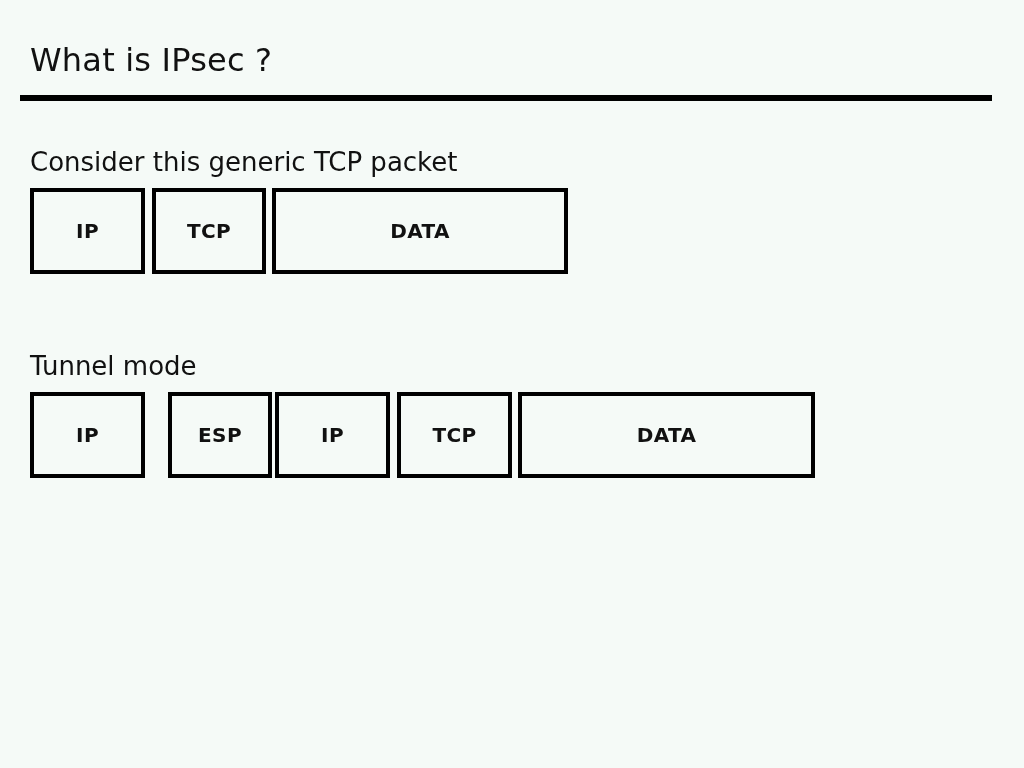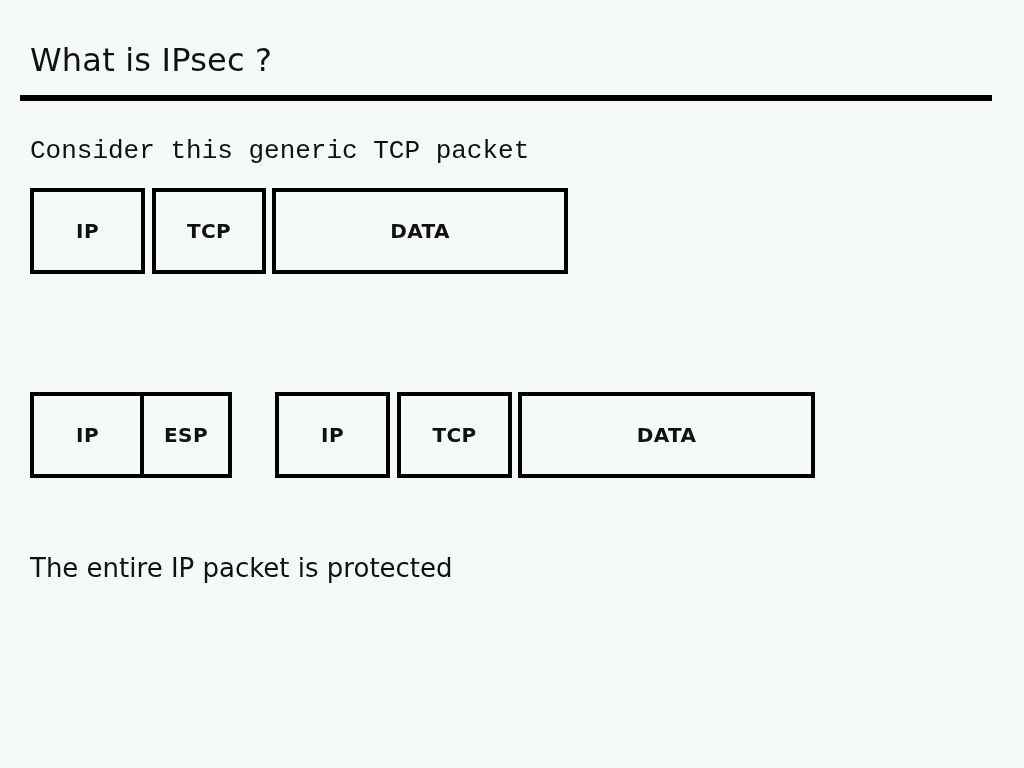--- a/index.html
+++ b/index.html
@@ -50,21 +50,21 @@
   
   .section-label {
     position: absolute;
     font-size: 26px;
     line-height: 32px;
     font-weight: 400;
     color: #111111;
     white-space: nowrap;
   }
 
-  .label-generic   { left: 30px; top: 135px; font-family: Liberation Mono, monospace; }
+  .label-generic   { left: 30px; top: 146px; }
   .label-tunnel    { left: 30px; top: 350px; }
   .label-protected { left: 30px; top: 552px; }
 
   
   .packet-row {
     position: absolute;
     height: 86px;
   }
   .row-generic { left: 0px; top: 188px; width: 1024px; }
   .row-tunnel  { left: 0px; top: 392px; width: 1024px; }
@@ -109,39 +109,39 @@
 
     <div class="packet-field" style="left:152px; width:114px;">
       <span class="field-label">TCP</span>
     </div>
 
     <div class="packet-field" style="left:272px; width:296px;">
       <span class="field-label">DATA</span>
     </div>
   </div>
 
+  <div class="section-label label-tunnel">Tunnel mode</div>
 
   <div class="packet-row row-tunnel">
 
     <div class="packet-field" style="left:30px; width:115px;">
       <span class="field-label">IP</span>
     </div>
 
-    <div class="packet-field" style="left:140px; width:92px;">
+    <div class="packet-field" style="left:168px; width:104px;">
       <span class="field-label">ESP</span>
     </div>
 
     <div class="packet-field" style="left:275px; width:115px;">
       <span class="field-label">IP</span>
     </div>
 
     <div class="packet-field" style="left:397px; width:115px;">
       <span class="field-label">TCP</span>
     </div>
 
     <div class="packet-field" style="left:518px; width:297px;">
       <span class="field-label">DATA</span>
     </div>
   </div>
 
-  <div class="section-label label-protected">The entire IP packet is protected</div>
 
 </div>
 
 </body></html>

